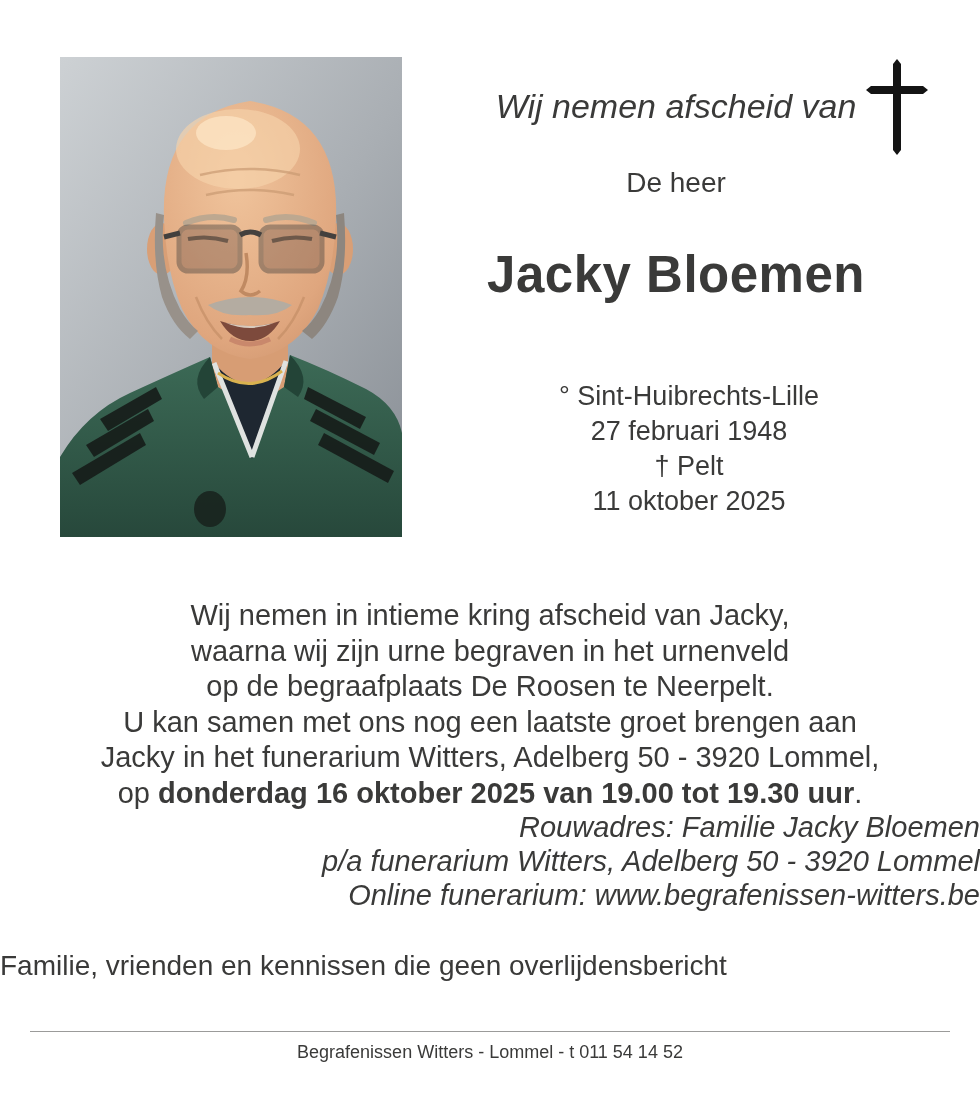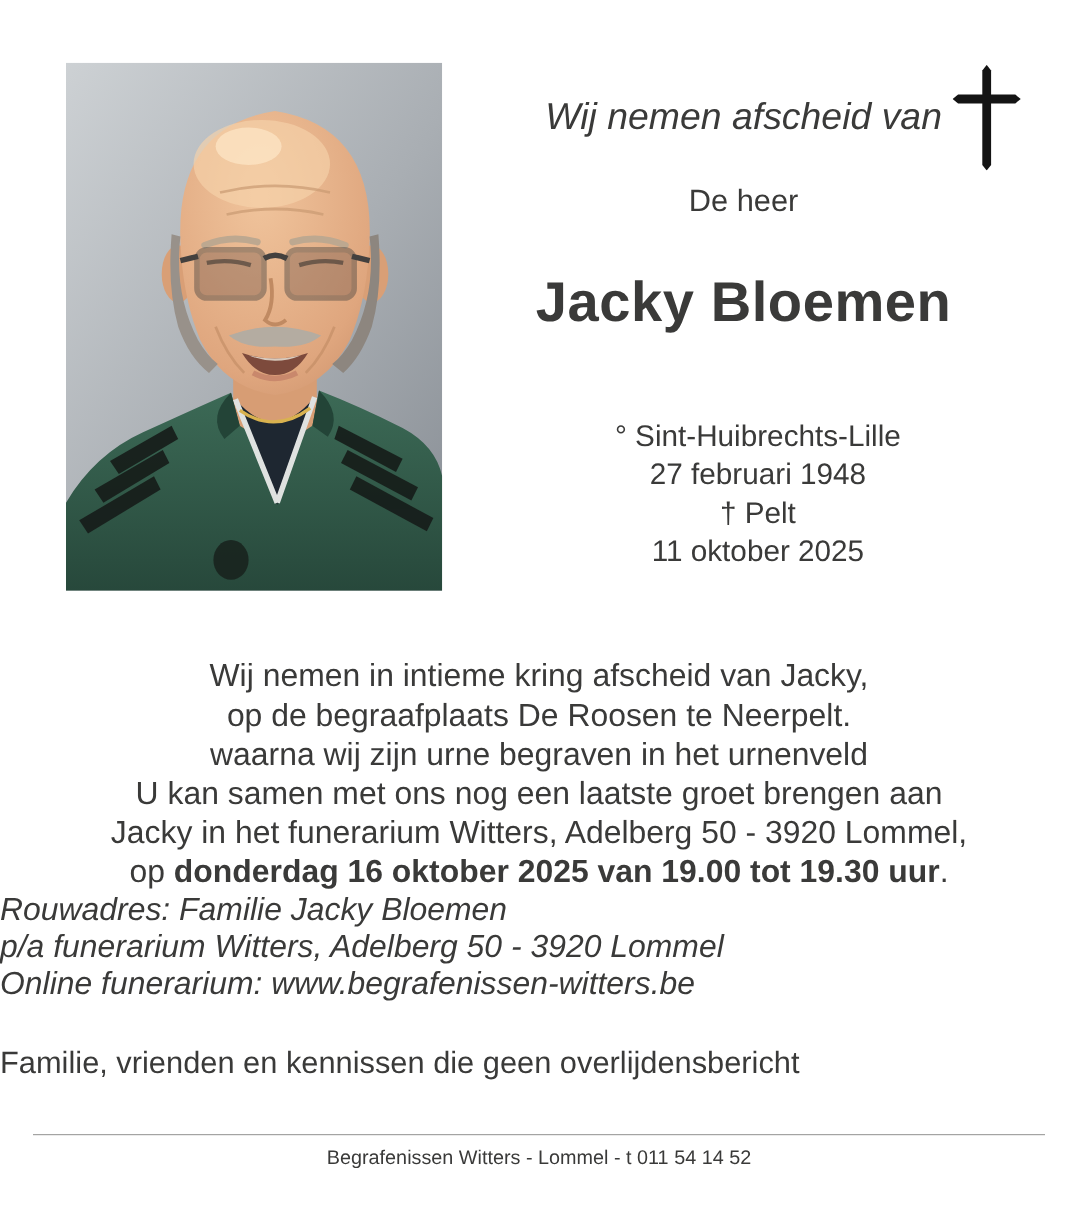--- a/index.html
+++ b/index.html
@@ -76,21 +76,21 @@
     font-size: 29px;
     line-height: 35.5px;
     margin-top: 42px;
   }
   .announcement b { font-weight: 700; }
   .mourning {
     position: absolute;
     top: 810px;
     left: 0;
     width: 980px;
-    text-align: left;
+    text-align: right;
     font-style: italic;
     font-size: 29px;
     line-height: 34px;
   }
   .notice {
     position: absolute;
     top: 948px;
     left: 0;
     width: 980px;
     font-size: 28px;
@@ -217,22 +217,22 @@
     <div class="dates">
       <p>° Sint-Huibrechts-Lille</p>
       <p>27 februari 1948</p>
       <p>† Pelt</p>
       <p>11 oktober 2025</p>
     </div>
   </header>
 
   <section class="announcement">
     <p>Wij nemen in intieme kring afscheid van Jacky,</p>
+    <p>waarna wij zijn urne begraven in het urnenveld</p>
     <p>op de begraafplaats De Roosen te Neerpelt.</p>
-    <p>waarna wij zijn urne begraven in het urnenveld</p>
     <p>U kan samen met ons nog een laatste groet brengen aan</p>
     <p>Jacky in het funerarium Witters, Adelberg 50 - 3920 Lommel,</p>
     <p><span>op </span><b>donderdag 16 oktober 2025 van 19.00 tot 19.30 uur</b><span>.</span></p>
   </section>
 
   <section class="mourning">
     <p>Rouwadres: Familie Jacky Bloemen</p>
     <p>p/a funerarium Witters, Adelberg 50 - 3920 Lommel</p>
     <p>Online funerarium: www.begrafenissen-witters.be</p>
   </section>

